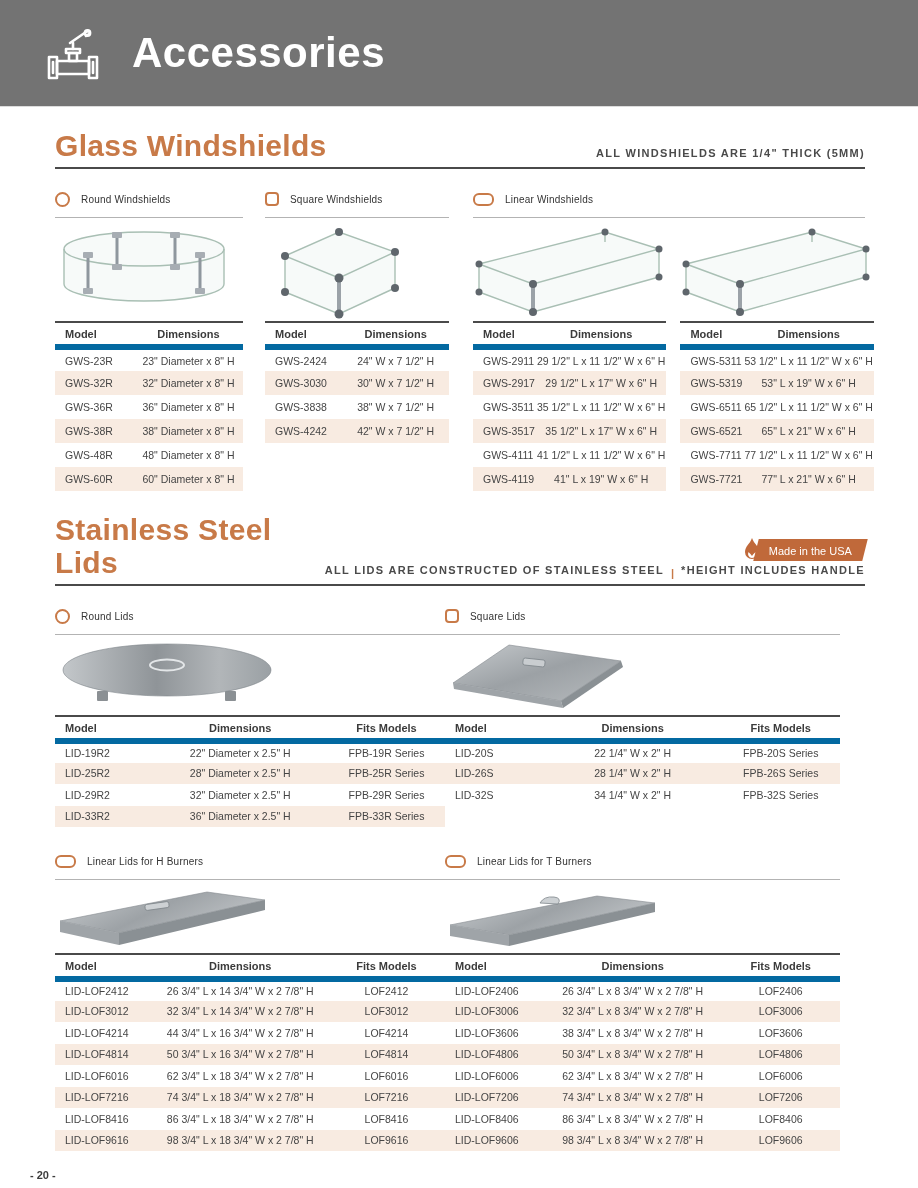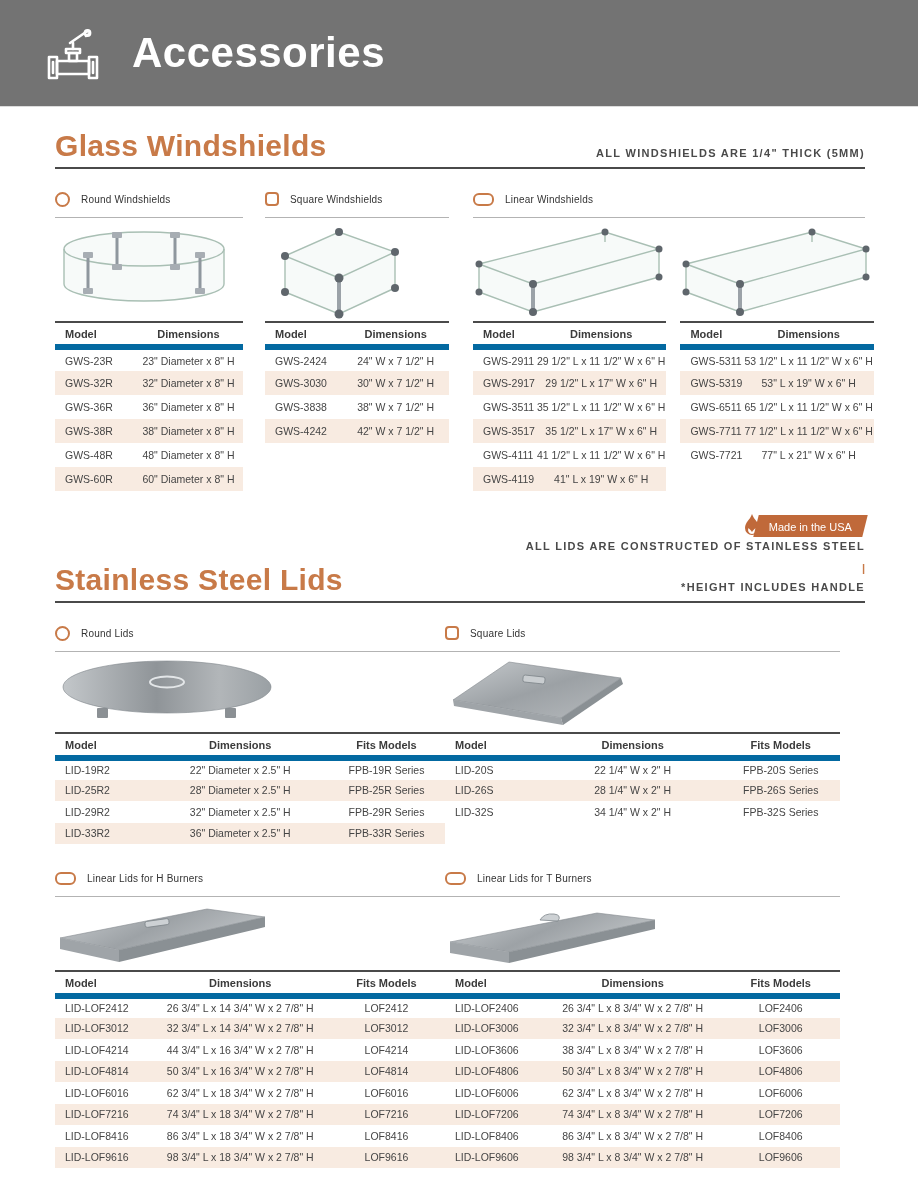--- a/index.html
+++ b/index.html
@@ -30,21 +30,21 @@
     margin:0; color:#C87A48; font-size:30px; font-weight:600;
     letter-spacing:0.3px; line-height:1.1;
   }
   .glass-head { margin-top:22px;gap:18px; }
   .lids-head  { margin-top:22px; }
   .note {
     font-size:11px; font-weight:bold; color:#4a4a4a;
     letter-spacing:1.3px; padding-bottom:3px; white-space:nowrap;
   }
   .lids-right { display:flex; flex-direction:column; align-items:flex-end; gap:3px; }
-  .lids-note { display:flex; align-items:flex-end; gap:7px;flex-direction:column; }
+  .lids-note { display:flex; align-items:flex-end; gap:7px; }
   .lids-note .sep { color:#C87A48; font-weight:bold; font-size:11px; }
   .usa-badge { display:flex; align-items:flex-end; }
   .usa-ribbon {
     background:#C0693A; transform:skewX(-14deg); padding:2px 13px;
     margin-left:-6px;
   }
   .usa-ribbon span {
     display:inline-block; transform:skewX(14deg); color:#fff; font-size:11px;
   }
   
@@ -359,20 +359,24 @@
                 </tr>
                 <tr>
                   <td>GWS-5319</td>
                   <td>53" L x 19" W x 6" H</td>
                 </tr>
                 <tr>
                   <td>GWS-6511</td>
                   <td>65 1/2" L x 11 1/2" W x 6" H</td>
                 </tr>
                 <tr>
+                  <td>GWS-6521</td>
+                  <td>65" L x 21" W x 6" H</td>
+                </tr>
+                <tr>
                   <td>GWS-7711</td>
                   <td>77 1/2" L x 11 1/2" W x 6" H</td>
                 </tr>
                 <tr>
                   <td>GWS-7721</td>
                   <td>77" L x 21" W x 6" H</td>
                 </tr>
               </tbody>
           </table>
         </div>

